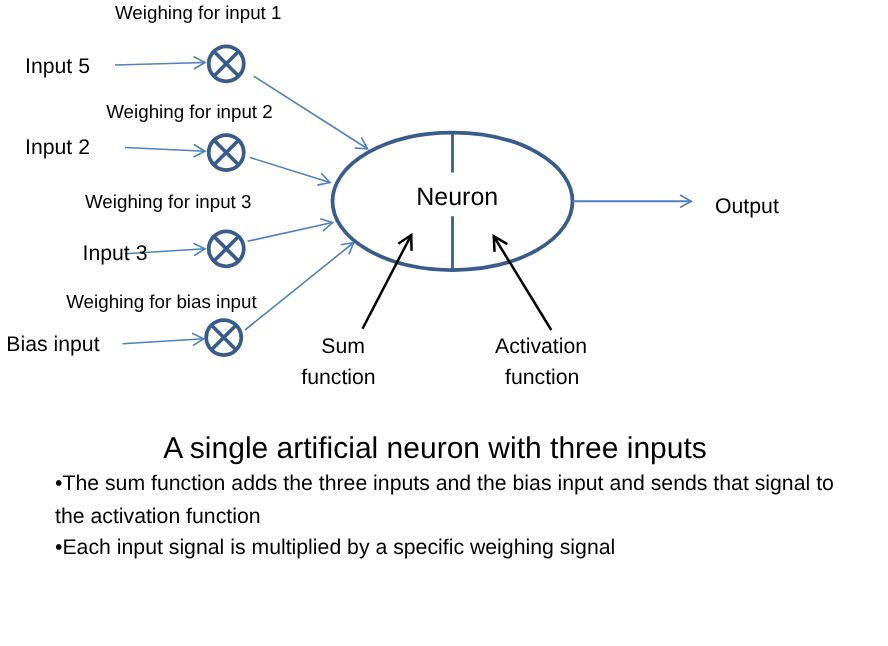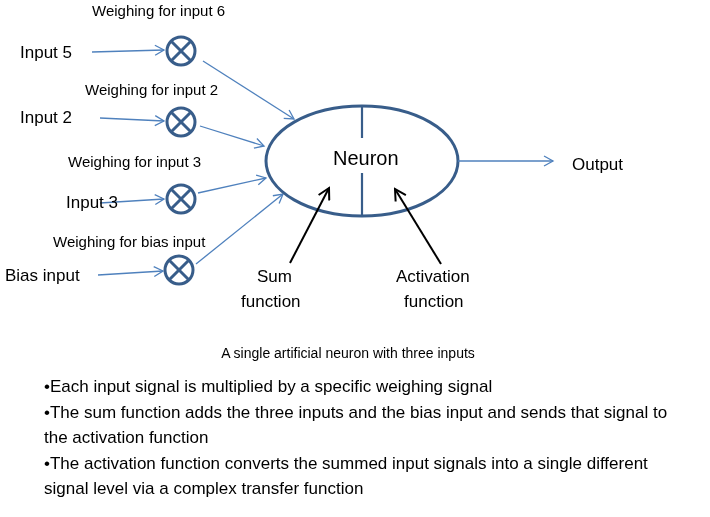--- a/index.html
+++ b/index.html
@@ -1,21 +1,21 @@
 <!DOCTYPE html>
 <html><head>
   <meta charset="utf-8">
   <style>
     html, body { margin: 0; padding: 0; background: #ffffff; }
     body { width: 710px; height: 517px; position: relative; overflow: hidden;
            font-family: "Liberation Sans", "DejaVu Sans", sans-serif; color: #000; }
     .lbl { position: absolute; font-size: 17px; white-space: nowrap; }
     .wlbl { position: absolute; font-size: 15px; white-space: nowrap; }
     svg { position: absolute; left: 0; top: 0; }
-    .title { position: absolute; left: 0; width: 696px; top: 345px; text-align: center; font-size: 14px; }
+    .title { position: absolute; left: 0; width: 696px; top: 345px; text-align: center; font-size: 24px; }
     .bullets { position: absolute; left: 44px; top: 374px; width: 650px; font-size: 17px; line-height: 25.5px; }
     .bullets div { margin: 0; }
   </style>
 </head>
 <body>
 
 <svg width="710" height="517">
   <defs>
     <marker id="arrB" markerWidth="12" markerHeight="12" refX="10" refY="6" orient="auto" markerUnits="userSpaceOnUse">
       <path d="M1,1 L10,6 L1,11" fill="none" stroke="#4f81bd" stroke-width="1.3"></path>
@@ -59,36 +59,35 @@
   <ellipse cx="362" cy="161" rx="96" ry="55" fill="#fff" stroke="#385d8a" stroke-width="3"></ellipse>
   <line x1="362" y1="106" x2="362" y2="138" stroke="#385d8a" stroke-width="2.2"></line>
   <line x1="362" y1="173" x2="362" y2="216" stroke="#385d8a" stroke-width="2.2"></line>
 
   <line x1="458" y1="161" x2="553" y2="161" stroke="#4f81bd" stroke-width="1.6" marker-end="url(#arrB)"></line>
 
   <line x1="290" y1="263" x2="329" y2="188" stroke="#000" stroke-width="2" marker-end="url(#arrK)"></line>
   <line x1="441" y1="264" x2="395" y2="189" stroke="#000" stroke-width="2" marker-end="url(#arrK)"></line>
 </svg>
 
-<div class="wlbl" style="left:92px;top:2px;">Weighing for input 6</div>
+<div class="wlbl" style="left:92px;top:2px;">Weighing for input 1</div>
 <div class="wlbl" style="left:85px;top:81px;">Weighing for input 2</div>
 <div class="wlbl" style="left:68px;top:153px;">Weighing for input 3</div>
 <div class="wlbl" style="left:53px;top:233px;">Weighing for bias input</div>
 
 <div class="lbl" style="left:20px;top:43px;">Input 5</div>
 <div class="lbl" style="left:20px;top:108px;">Input 2</div>
 <div class="lbl" style="left:20px;top:193px;margin-left:46px;">Input 3</div>
 <div class="lbl" style="left:5px;top:266px;">Bias input</div>
 
 <div class="lbl" style="left:333px;top:147px;font-size:20px;">Neuron</div>
 <div class="lbl" style="left:572px;top:155px;">Output</div>
 
 <div class="lbl" style="left:257px;top:267px;">Sum</div>
 <div class="lbl" style="left:241px;top:292px;">function</div>
 <div class="lbl" style="left:396px;top:267px;">Activation</div>
 <div class="lbl" style="left:404px;top:292px;">function</div>
 
 <div class="title">A single artificial neuron with three inputs</div>
 <div class="bullets">
+  <div>•The sum function adds the three inputs and the bias input and sends that signal to the activation function</div>
   <div>•Each input signal is multiplied by a specific weighing signal</div>
-  <div>•The sum function adds the three inputs and the bias input and sends that signal to the activation function</div>
-  <div>•The activation function converts the summed input signals into a single different signal level via a complex transfer  function</div>
 </div>
 
 </body></html>

